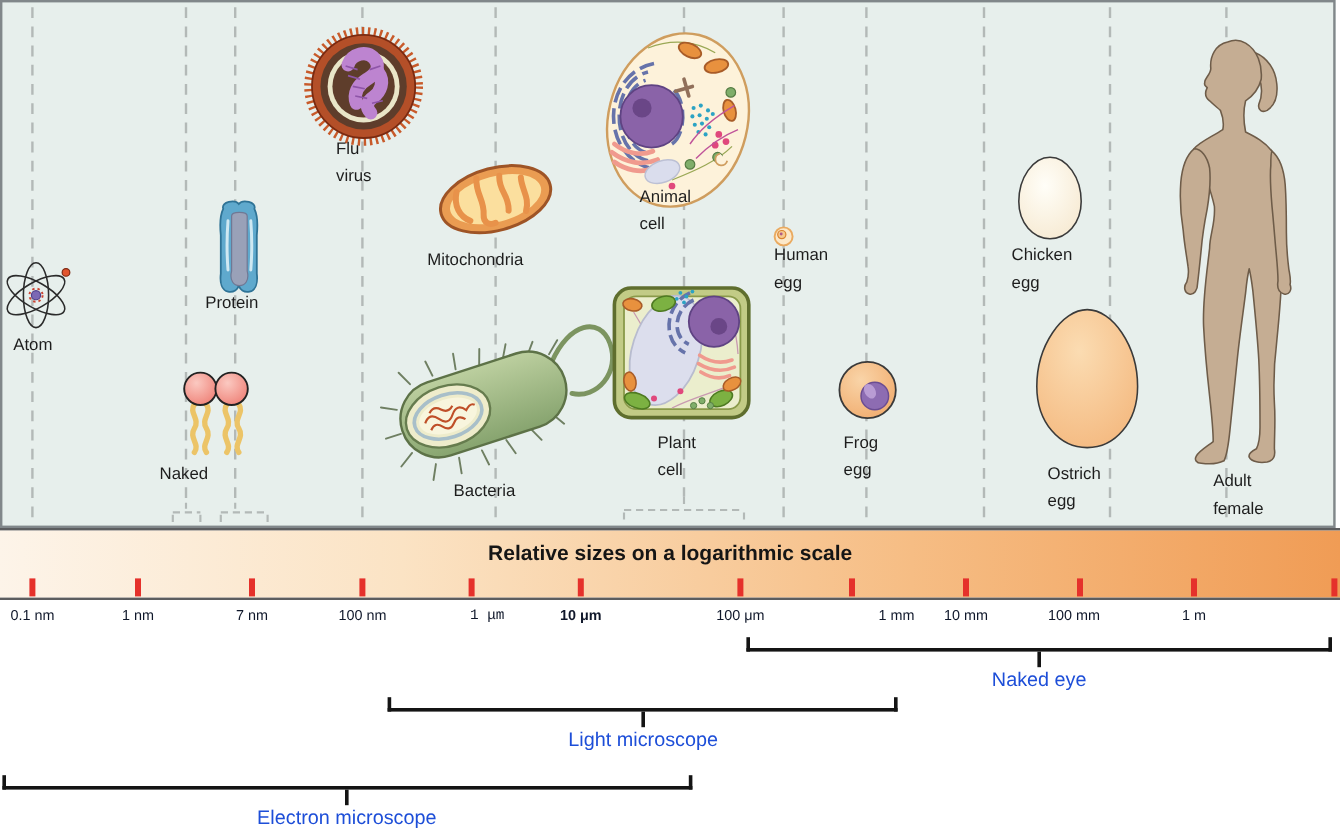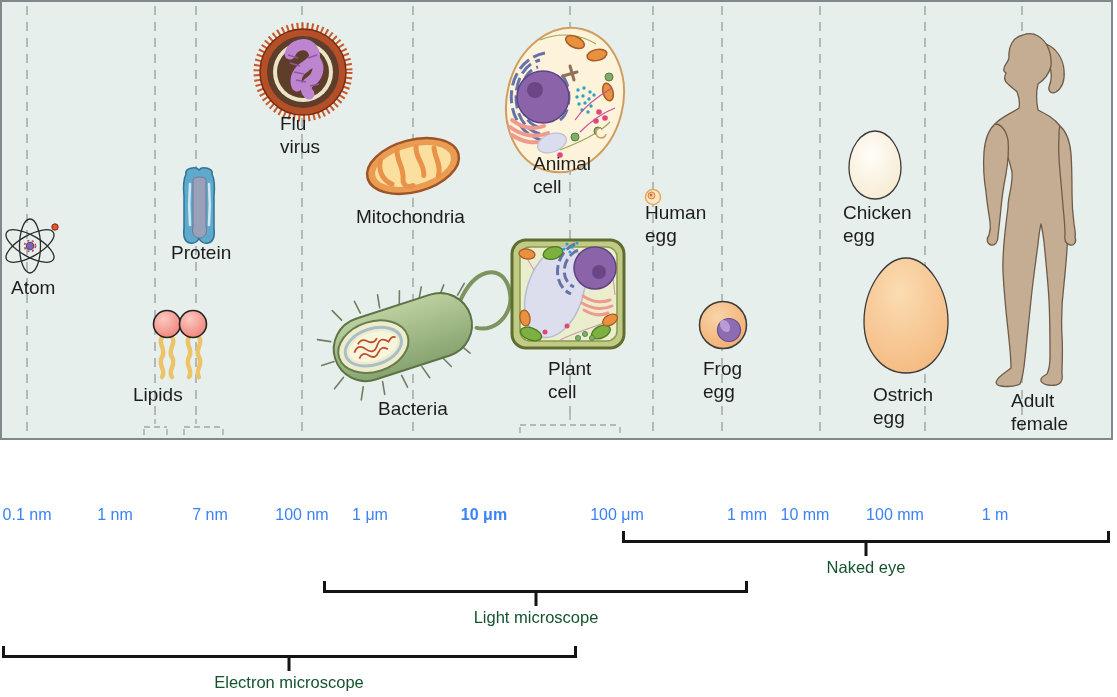--- a/index.html
+++ b/index.html
@@ -3,35 +3,35 @@
 <meta charset="utf-8">
 <style>
   html,body { margin:0; padding:0; background:#ffffff; font-family:"Liberation Sans", sans-serif; }
   .stage { position:relative; width:1117px; height:697px; background:#ffffff; overflow:hidden; }
 
   .panel { position:absolute; left:0; top:0; width:1109px; height:436px;
            background:#e7efec; border:2px solid #81878a; }
 
   svg.art { position:absolute; left:0; top:0; }
 
-  .obj-label { position:absolute; font-size:19px; line-height:23px; color:#1d1d1d; white-space:pre-line; }
+  .obj-label { position:absolute; font-size:14px; line-height:23px; color:#1d1d1d; white-space:pre-line; }
 
   .bar { position:absolute; left:0; top:440px; width:1117px; height:60px; box-sizing:border-box;
          background:linear-gradient(to right,#fdf4e9 0%, #fbe3c4 30%, #f6bd84 68%, #f09c55 100%);
          border-top:2px solid #5c5d5f; border-bottom:2px solid #5c5d5f; }
   .bar-title { position:absolute; left:0; top:9px; width:100%; text-align:center;
                font-weight:bold; font-size:17.5px; color:#151515; }
   .tick { position:absolute; width:5px; height:15px; background:#e5312b; top:40px; transform:translateX(-50%); }
 
-  .tick-label { position:absolute; top:506px; transform:translateX(-50%); font-size:16px; color:#3b82f6; white-space:nowrap; }
+  .tick-label { position:absolute; top:506px; transform:translateX(-50%); font-size:12px; color:#0f172a; white-space:nowrap; }
 
   .bracket { position:absolute; height:12px; box-sizing:border-box;
              border-left:3px solid #141414; border-right:3px solid #141414; border-bottom:3px solid #141414; }
   .bracket-tick { position:absolute; width:3px; height:13px; background:#141414; transform:translateX(-50%); }
-  .bracket-label { position:absolute; transform:translateX(-50%); font-size:16.5px; color:#14532d; white-space:nowrap; }
+  .bracket-label { position:absolute; transform:translateX(-50%); font-size:16.5px; color:#1d4ed8; white-space:nowrap; }
 </style>
 </head>
 <body>
 
 <div class="stage">
 
   <div class="panel"></div>
 
   <svg class="art" width="1117" height="442" viewBox="0 0 1117 442">
     <defs>
@@ -267,21 +267,21 @@
     <g fill="#c5ad93" stroke="#6e5c49" stroke-width="1.3" stroke-linejoin="round">
       <path d="M1046,44 C1056,48 1063,58 1064,70 C1065,80 1062,88 1056,92 C1052,94 1048,92 1049,87 C1052,80 1052,72 1049,64 C1047,56 1044,50 1041,46 Z"></path>
       <path d="M1023,35 C1013,37 1008,47 1009,57 C1009,62 1003,66 1004,69 C1003,71 1005,72 1006,73 C1004,77 1004,81 1008,84 C1012,88 1015,90 1017,92 C1019,97 1020,103 1019,108 C1010,114 1000,118 995,124 C1002,140 1009,158 1012,172 C1013,186 1008,196 1008,207 C1006,225 1002,250 1003,272 C1004,292 1006,312 1008,330 C1010,348 1011,360 1011,368 C1006,372 999,376 997,380 C995,383 997,386 1001,386 C1008,387 1016,386 1020,384 C1023,378 1024,368 1025,358 C1027,340 1029,320 1031,300 C1033,280 1036,260 1038,244 C1039,234 1040,228 1041,224 C1042,228 1043,234 1044,242 C1046,262 1048,282 1049,300 C1050,320 1050,340 1050,356 C1050,364 1049,370 1047,374 C1043,376 1040,378 1041,381 C1043,385 1050,386 1056,385 C1061,384 1063,380 1062,374 C1062,362 1063,350 1062,336 C1061,318 1062,300 1064,284 C1066,264 1068,244 1068,226 C1069,214 1070,206 1069,198 C1066,186 1062,176 1061,166 C1062,150 1064,136 1060,126 C1054,118 1046,114 1038,110 C1036,100 1036,92 1038,84 C1044,80 1049,74 1051,66 C1052,54 1048,42 1038,36 C1033,33 1028,33 1023,35 Z"></path>
       <path d="M995,124 C988,130 985,140 984,152 C983,166 984,180 986,192 C987,204 989,214 990,222 C991,228 990,232 989,235 C986,239 987,244 991,245 C995,246 998,242 998,236 C999,228 1000,218 1001,208 C1002,196 1004,184 1006,174 C1008,162 1009,150 1008,140 C1006,130 1001,124 995,124 Z"></path>
       <path d="M1060,126 C1067,132 1070,142 1071,154 C1072,168 1072,182 1072,194 C1072,206 1073,216 1074,224 C1075,230 1076,234 1075,237 C1077,242 1074,246 1070,245 C1066,244 1064,240 1065,234 C1065,226 1064,216 1063,206 C1062,194 1061,182 1060,172 C1059,160 1058,148 1059,138 C1059,130 1059,127 1060,126 Z"></path>
     </g>
   </svg>
 
   <div id="object-labels">
       <div class="obj-label" style="left: 11px; top: 276px;">Atom</div>
-      <div class="obj-label" style="left: 133px; top: 383px;">Lipids</div>
+      <div class="obj-label" style="left: 133px; top: 383px;">Naked</div>
       <div class="obj-label" style="left: 171px; top: 241px;">Protein</div>
       <div class="obj-label" style="left: 280px; top: 112px;">Flu
 virus</div>
       <div class="obj-label" style="left: 356px; top: 205px;">Mitochondria</div>
       <div class="obj-label" style="left: 378px; top: 397px;">Bacteria</div>
       <div class="obj-label" style="left: 533px; top: 152px;">Animal
 cell</div>
       <div class="obj-label" style="left: 548px; top: 357px;">Plant
 cell</div>
       <div class="obj-label" style="left: 645px; top: 201px;">Human
@@ -289,26 +289,43 @@
       <div class="obj-label" style="left: 703px; top: 357px;">Frog
 egg</div>
       <div class="obj-label" style="left: 843px; top: 201px;">Chicken
 egg</div>
       <div class="obj-label" style="left: 873px; top: 383px;">Ostrich
 egg</div>
       <div class="obj-label" style="left: 1011px; top: 389px;">Adult
 female</div>
     </div>
 
+  <div class="bar">
+    <div class="bar-title">Relative sizes on a logarithmic scale</div>
+    <div id="ticks">
+        <div class="tick" style="left: 27px;"></div>
+        <div class="tick" style="left: 115px;"></div>
+        <div class="tick" style="left: 210px;"></div>
+        <div class="tick" style="left: 302px;"></div>
+        <div class="tick" style="left: 393px;"></div>
+        <div class="tick" style="left: 484px;"></div>
+        <div class="tick" style="left: 617px;"></div>
+        <div class="tick" style="left: 710px;"></div>
+        <div class="tick" style="left: 805px;"></div>
+        <div class="tick" style="left: 900px;"></div>
+        <div class="tick" style="left: 995px;"></div>
+        <div class="tick" style="left: 1112px;"></div>
+      </div>
+  </div>
   <div id="tick-labels">
       <div class="tick-label" style="left: 27px;">0.1 nm</div>
       <div class="tick-label" style="left: 115px;">1 nm</div>
       <div class="tick-label" style="left: 210px;">7 nm</div>
       <div class="tick-label" style="left: 302px;">100 nm</div>
-      <div class="tick-label" style="left: 370px;">1 μm</div>
+      <div class="tick-label" style="left: 406px; font-family: Liberation Mono, monospace;">1 μm</div>
       <div class="tick-label" style="left: 484px; font-weight: bold;">10 μm</div>
       <div class="tick-label" style="left: 617px;">100 μm</div>
       <div class="tick-label" style="left: 710px; margin-left: 37px;">1 mm</div>
       <div class="tick-label" style="left: 805px;">10 mm</div>
       <div class="tick-label" style="left: 847px; margin-left: 48px;">100 mm</div>
       <div class="tick-label" style="left: 995px;">1 m</div>
     </div>
 
   <div id="brackets">
       <div class="bracket" style="left: 622px; top: 531px; width: 488px;"></div>

